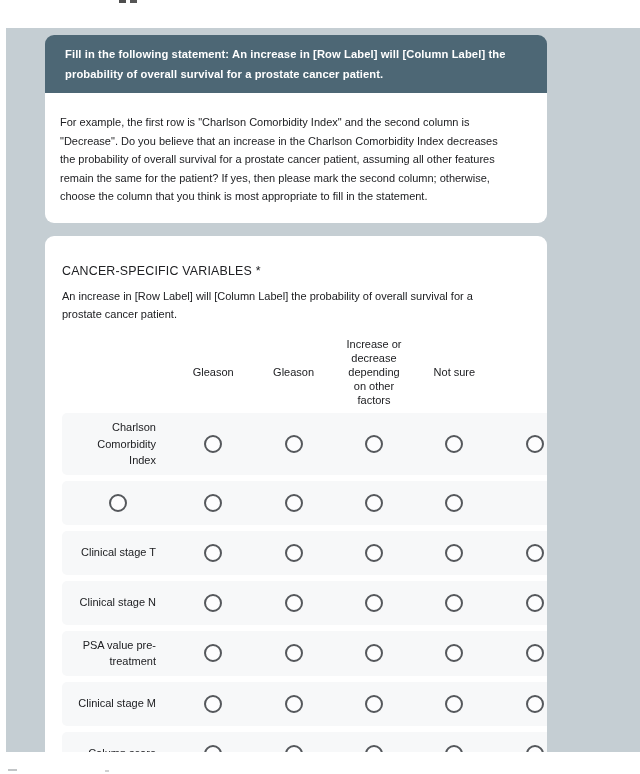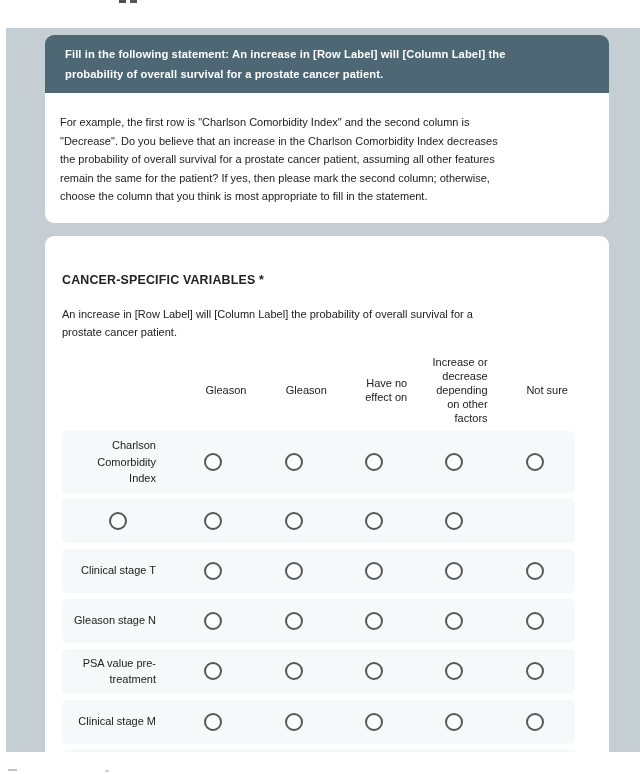--- a/index.html
+++ b/index.html
@@ -25,21 +25,21 @@
   .panel {
     position: absolute;
     left: 6px; top: 28px;
     width: 634px; height: 724px;
     background: var(--page-bg, #c5ced3);
     overflow: hidden;
   }
   .form-col {
     position: absolute;
     left: 39px; top: 7px;
-    width: 564px;
+    width: 502px;
   }
   .card { box-sizing: border-box; }
 
   
   .banner {
     background: var(--banner-bg, #4d6775);
     border-radius: 9px 9px 0 0;
     padding: 9px 20px 9px 20px;
     color: #ffffff;
     font-size: 11.2px;
@@ -68,23 +68,23 @@
   
   .question-card {
     margin-top: 13px;
     background: #ffffff;
     border-radius: 9px 9px 0 0;
     height: 516px;
     padding: 19px 0 0 0;
     overflow: hidden;
   }
   .q-title {
-    margin: 17px 17px;
+    margin: 8px 17px;
     font-size: 12.4px;
-    font-weight: 700;
+    font-weight: 400;
     line-height: 16px;
     letter-spacing: 0.2px;
     color: var(--text, #202124);
   }
   .q-subtitle {
     margin: 7px 17px 0 17px;
     font-size: 11px;
     line-height: 18px;
     color: var(--text, #202124);
     white-space: pre-line;
@@ -93,21 +93,21 @@
     display: grid;
     grid-template-columns: 111px repeat(5, 80.4px);
     width: 513px;
   }
   .grid-header {
     margin: 14px 0 0 17px;
     min-height: 64px;
     align-items: center;
   }
   .head-cell {
-    text-align: right;
+    text-align: center;
     font-size: 11px;
     line-height: 14px;
     color: var(--text, #202124);
     padding: 0 7px;
   }
   .rows { margin: 6px 0 0 17px; }
   .row {
     background: var(--row-bg, #f7f8f9);
     border-radius: 5px;
     min-height: 44px;
@@ -162,21 +162,20 @@
 
       <section class="card question-card">
         <h2 class="q-title"><span>CANCER-SPECIFIC VARIABLES</span> <span>*</span></h2>
         <p class="q-subtitle">An increase in [Row Label] will [Column Label] the probability of overall survival for a
 prostate cancer patient.</p>
 
         <div class="grid-header" id="grid-header">
           <div class="head-cell"></div>
         <div class="head-cell">Gleason</div>
             <div class="head-cell">Gleason</div>
-            <div class="head-cell">Have no effect on</div>
             <div class="head-cell">Increase or decrease depending on other factors</div>
             <div class="head-cell">Not sure</div>
           </div>
 
         <div class="rows" id="rows">
             <div class="row">
               <div class="row-label">Charlson Comorbidity Index</div>
               <div class="cell">
                 <span class="radio"></span>
               </div>
@@ -222,21 +221,21 @@
                 <span class="radio"></span>
               </div>
               <div class="cell">
                 <span class="radio"></span>
               </div>
               <div class="cell">
                 <span class="radio"></span>
               </div>
             </div>
             <div class="row">
-              <div class="row-label">Gleason stage N</div>
+              <div class="row-label">Clinical stage N</div>
               <div class="cell">
                 <span class="radio"></span>
               </div>
               <div class="cell">
                 <span class="radio"></span>
               </div>
               <div class="cell">
                 <span class="radio"></span>
               </div>
               <div class="cell">

